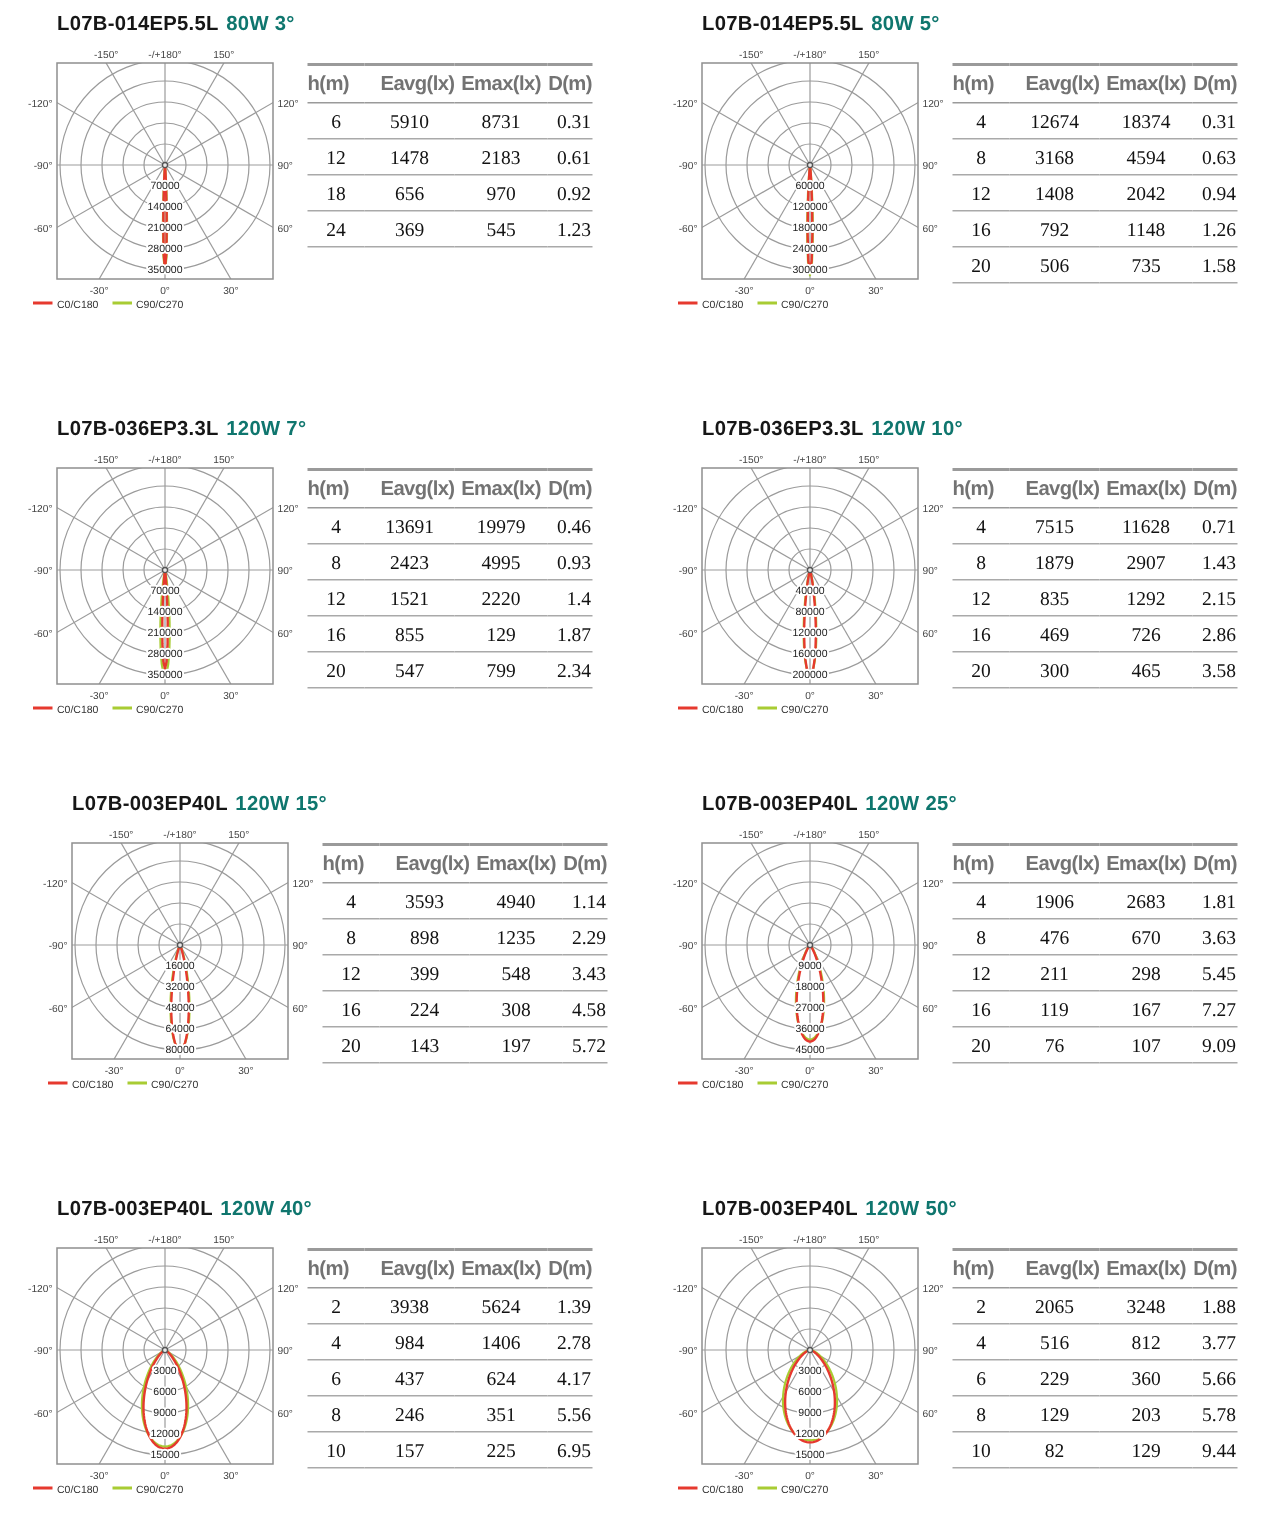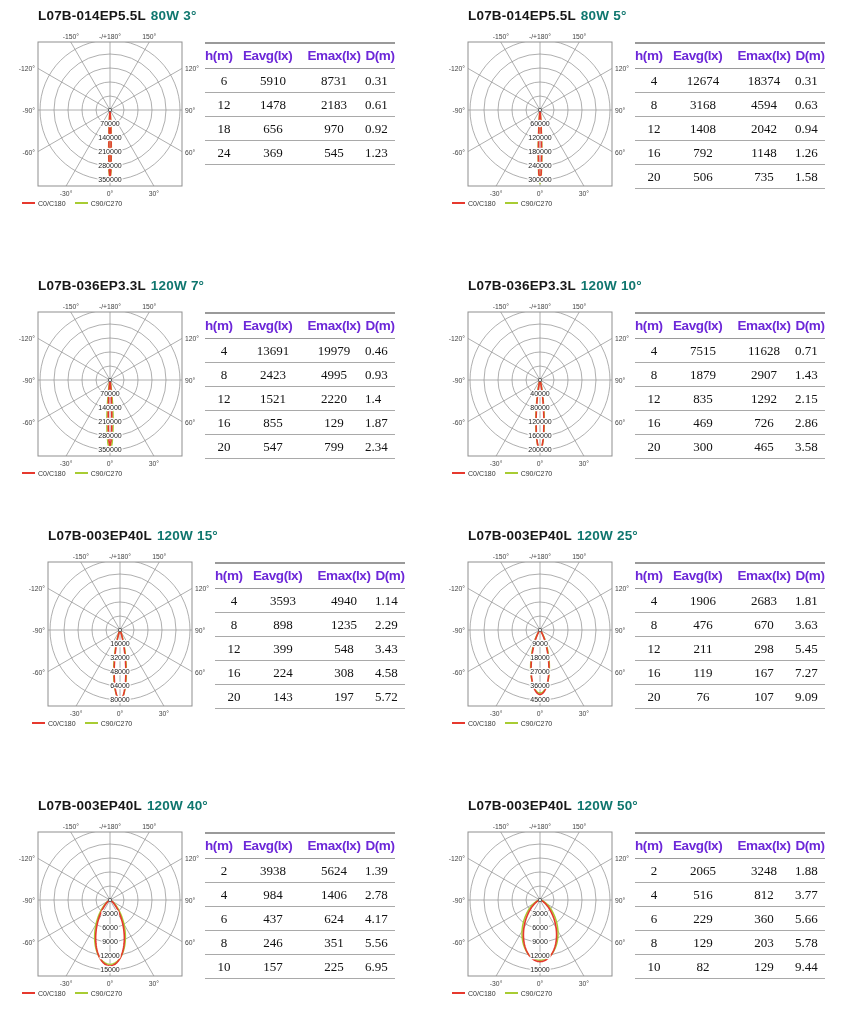--- a/index.html
+++ b/index.html
@@ -15,30 +15,30 @@
   .anglbl{font:6.8px "Liberation Sans",sans-serif;fill:#444;}
   .legend{position:absolute;left:-16px;top:192px;font:7px "Liberation Sans",sans-serif;
           color:#333;white-space:nowrap;}
   .dash{display:inline-block;width:13px;height:2px;vertical-align:2px;margin-right:3px;}
   .dash.red{background:#e6392e;}
   .dash.green{background:#a8cc33;}
   .lbl{margin-right:9px;}
   .tablewrap{position:absolute;left:167px;top:34px;width:190px;}
   .datatable{border-collapse:collapse;width:190px;table-layout:fixed;}
   .datatable th{border-top:2px solid #9a9a9a;border-bottom:1px solid #9a9a9a;
-        font:700 13.5px "Liberation Sans",sans-serif;letter-spacing:-0.4px;color:#6d28d9;
+        font:700 13.5px "Liberation Sans",sans-serif;letter-spacing:-0.4px;color:#737373;
         padding:4px 0 5px 0;}
   .datatable td{border-bottom:1px solid #a9a9a9;font:13px "Liberation Serif",serif;color:#111;
         height:23px;padding:0;text-align:center;}
   th.c0{width:38px;text-align:left;}
-  th.c1{width:60px;text-align:left;}
+  th.c1{width:60px;text-align:right;}
   th.c2{width:62px;}
   th.c3{width:30px;text-align:center;}
   td.c0{text-align:center;}
-  td.c3{text-align:left;padding-right:1px;}
+  td.c3{text-align:right;padding-right:1px;}
 </style>
 </head>
 <body>
 
 <div id="page">
     <section class="panel" style="left: 38px; top: 8px;">
     <h3 class="title"><span class="model">L07B-014EP5.5L</span><span class="spec">80W 3°</span></h3>
     <svg class="chart" viewBox="0 0 200 180">
         <defs>
           <clipPath id="cp0">

